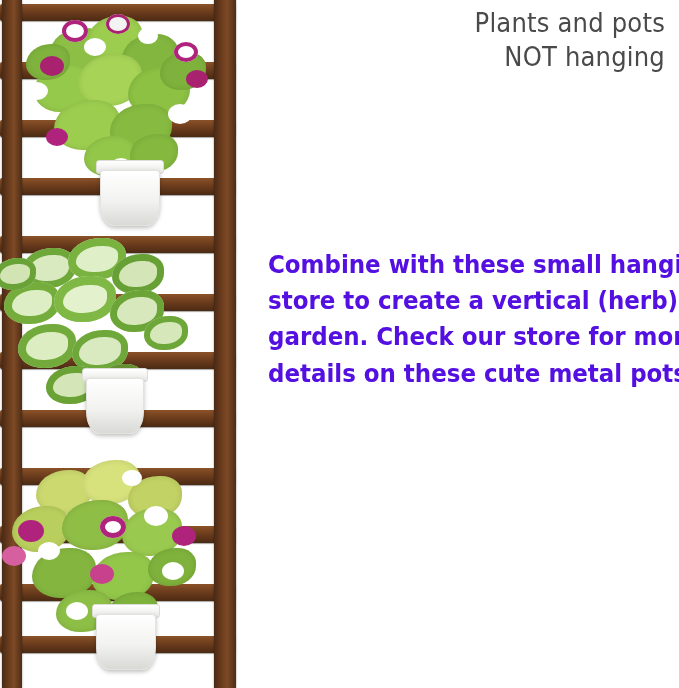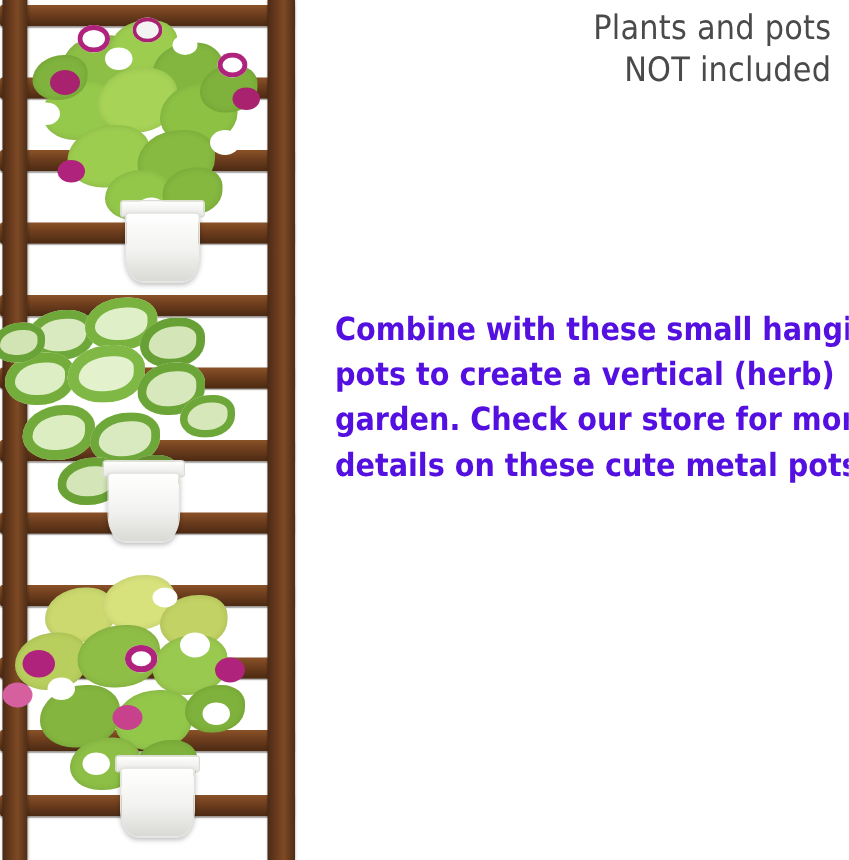--- a/index.html
+++ b/index.html
@@ -206,23 +206,23 @@
       <div class="flower" style="left:126px; top:18px;  width:20px; height:16px; background:#ffffff;"></div>
     </div>
 
     <div class="pot-rim" style="left:92px; top:604px; width:66px; height:12px;"></div>
     <div class="pot" style="left:96px; top:614px; width:58px; height:54px;"></div>
 
   </div>
 
   <div class="headline">
     <span class="line">Plants and pots</span>
-    <span class="line">NOT included</span>
+    <span class="line">NOT hanging</span>
   </div>
 
   <div class="bodycopy">
     <span class="line">Combine with these small hanging</span>
-    <span class="line">pots to create a vertical (herb)</span>
+    <span class="line">store to create a vertical (herb)</span>
     <span class="line">garden.  Check our store for more</span>
     <span class="line">details on these cute metal pots</span>
   </div>
 
 </div>
 
 </body></html>

